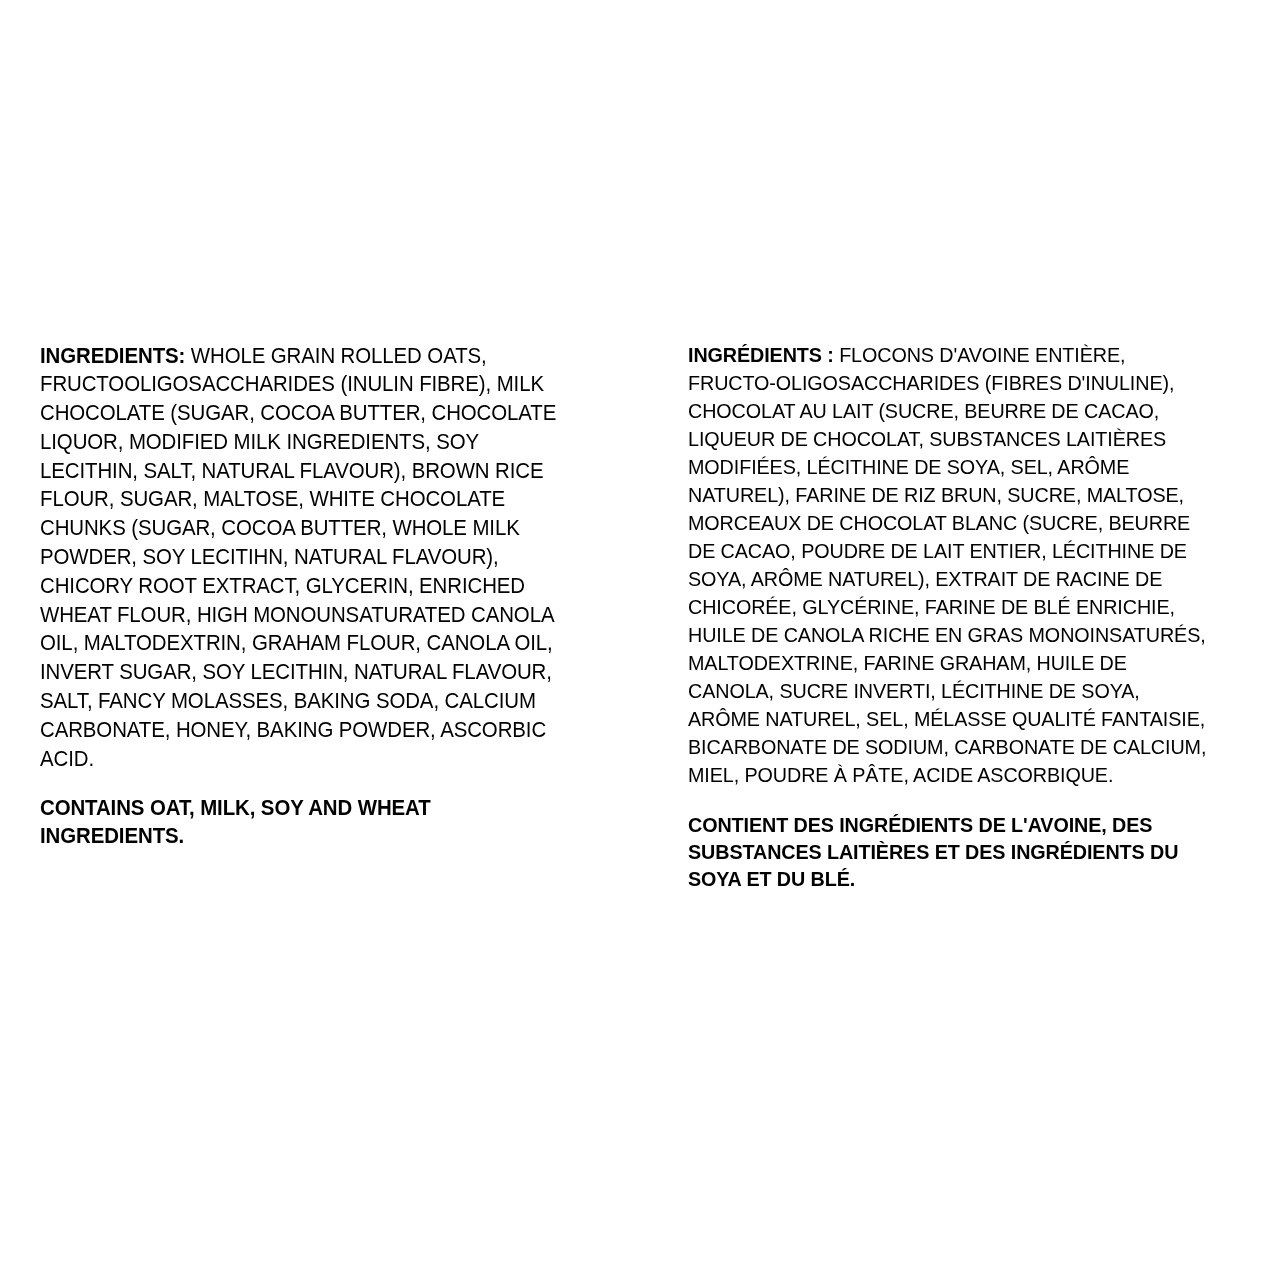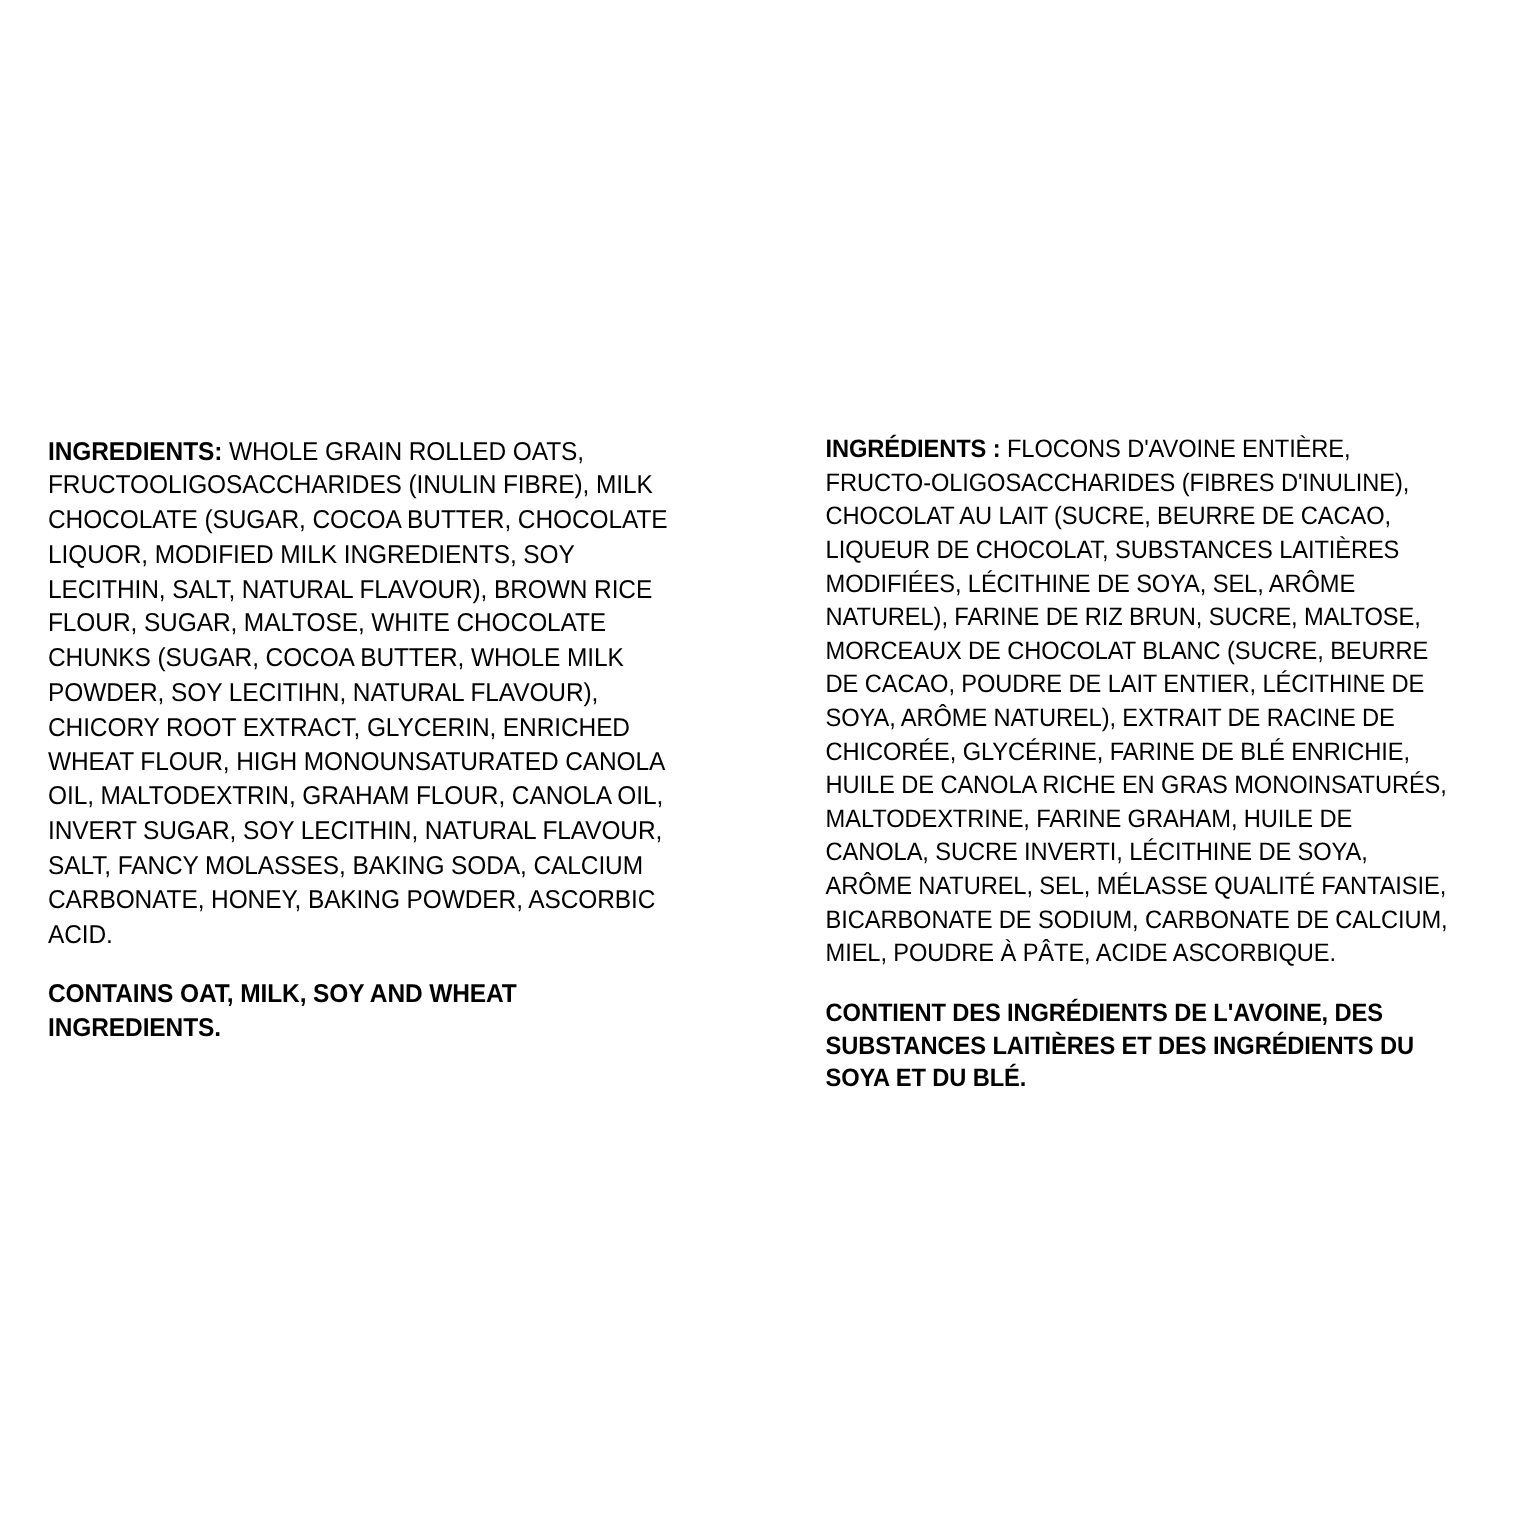--- a/index.html
+++ b/index.html
@@ -10,21 +10,21 @@
   body {
     width: 1280px;
     height: 1280px;
     font-family: "Liberation Sans", sans-serif;
     color: #000000;
     position: relative;
     overflow: hidden;
   }
   .label-wrap {
     position: absolute;
-    top: 340px;
+    top: 320px;
     left: 0;
     width: 1280px;
     display: flex;
     flex-direction: row;
     align-items: flex-start;
   }
   .col {
     box-sizing: border-box;
   }
   .col-en {

